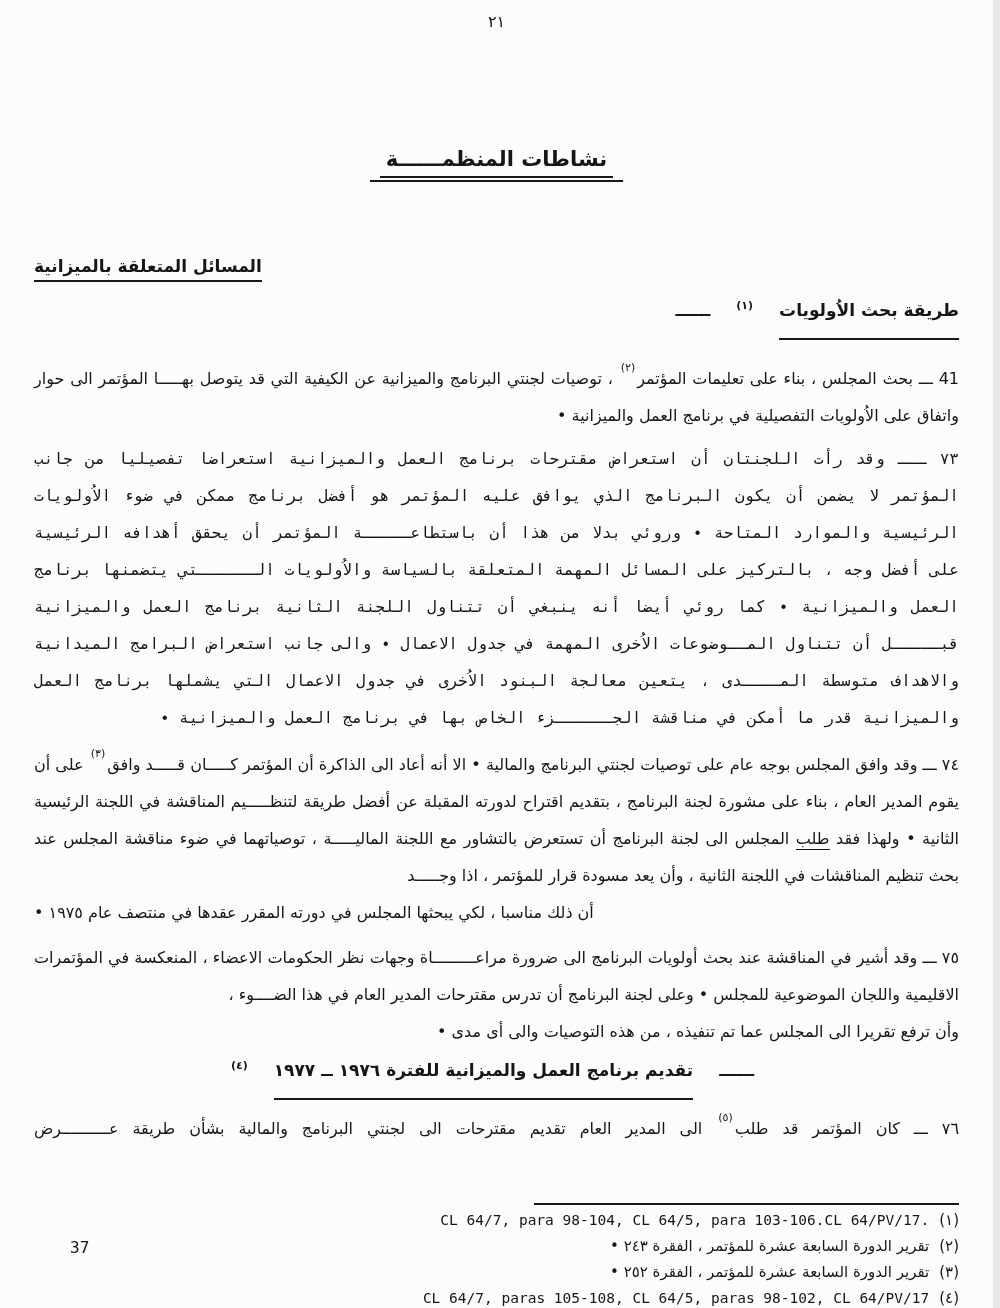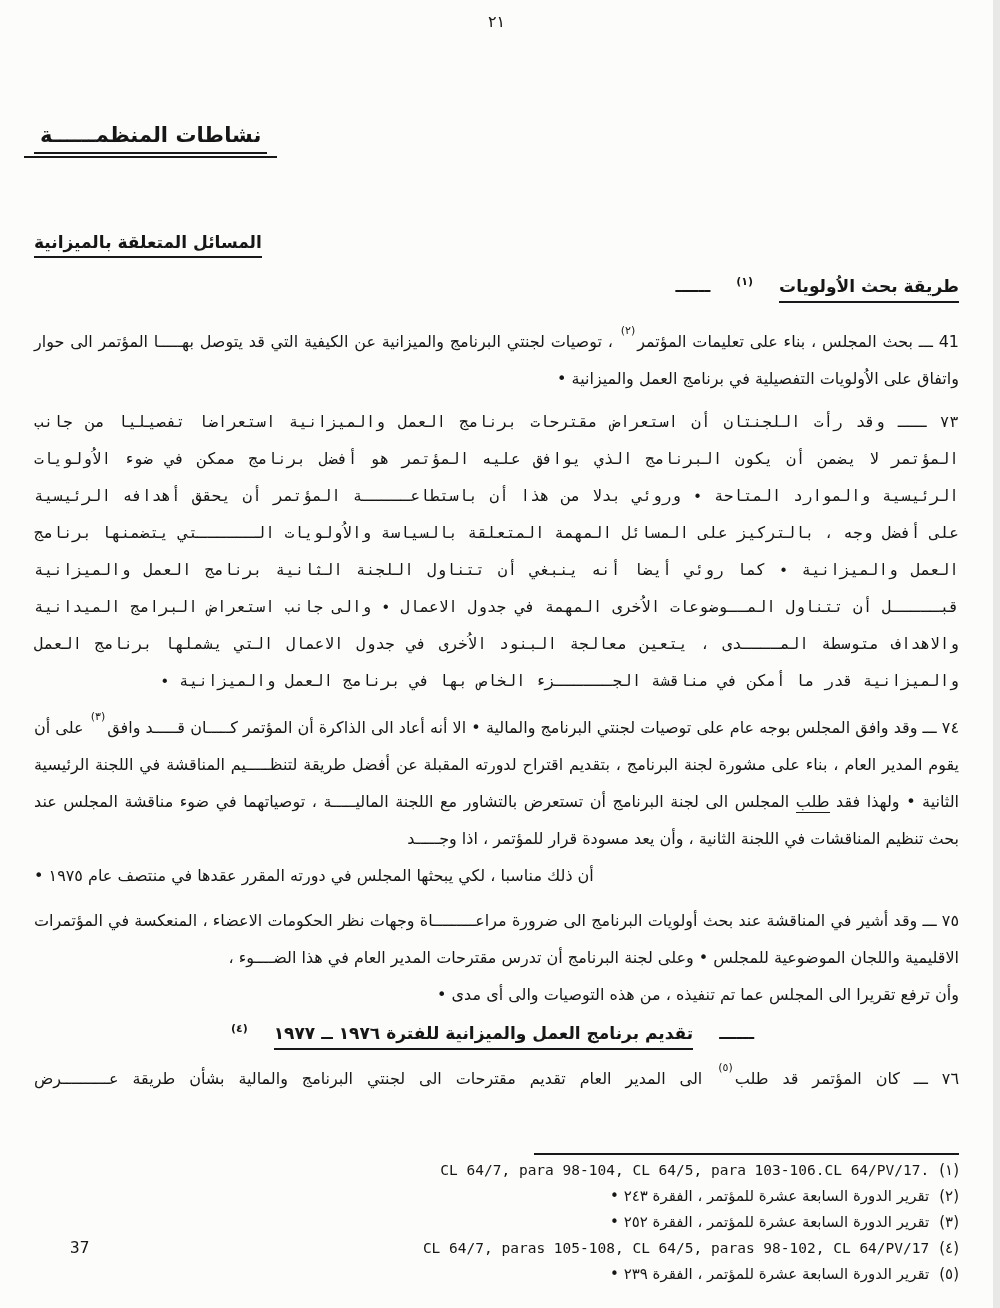--- a/index.html
+++ b/index.html
@@ -17,22 +17,22 @@
     overflow:hidden;
     box-sizing:border-box;
     padding:12px 34px 0 34px;
   }
   .top-num{
     text-align:center;
     font-size:16px;
     letter-spacing:1px;
   }
   .title-wrap{
-    margin-top:92px;
-    text-align:left;
+    margin-top:116px;
+    text-align:center;
   }
   .doc-title{
     position:relative;
     display:inline-block;
     font-size:21px;
     font-weight:bold;
     border-bottom:2px solid #181818;
     padding:0 6px 5px 6px;
   }
   .doc-title::after{
@@ -56,21 +56,21 @@
     display:flex;
     align-items:baseline;
     gap:26px;
     font-size:17px;
     font-weight:bold;
   }
   .subrow.first{margin-top:18px;}
   .subrow.second{margin-top:10px;margin-right:205px;}
   .sub-text{
     border-bottom:2px solid #181818;
-    padding-bottom:5px;
+    padding-bottom:18px;
     white-space:nowrap;
   }
   .dash{
     font-weight:bold;
     letter-spacing:0;
     white-space:nowrap;
   }
   .para{
     font-size:16px;
     line-height:37px;

